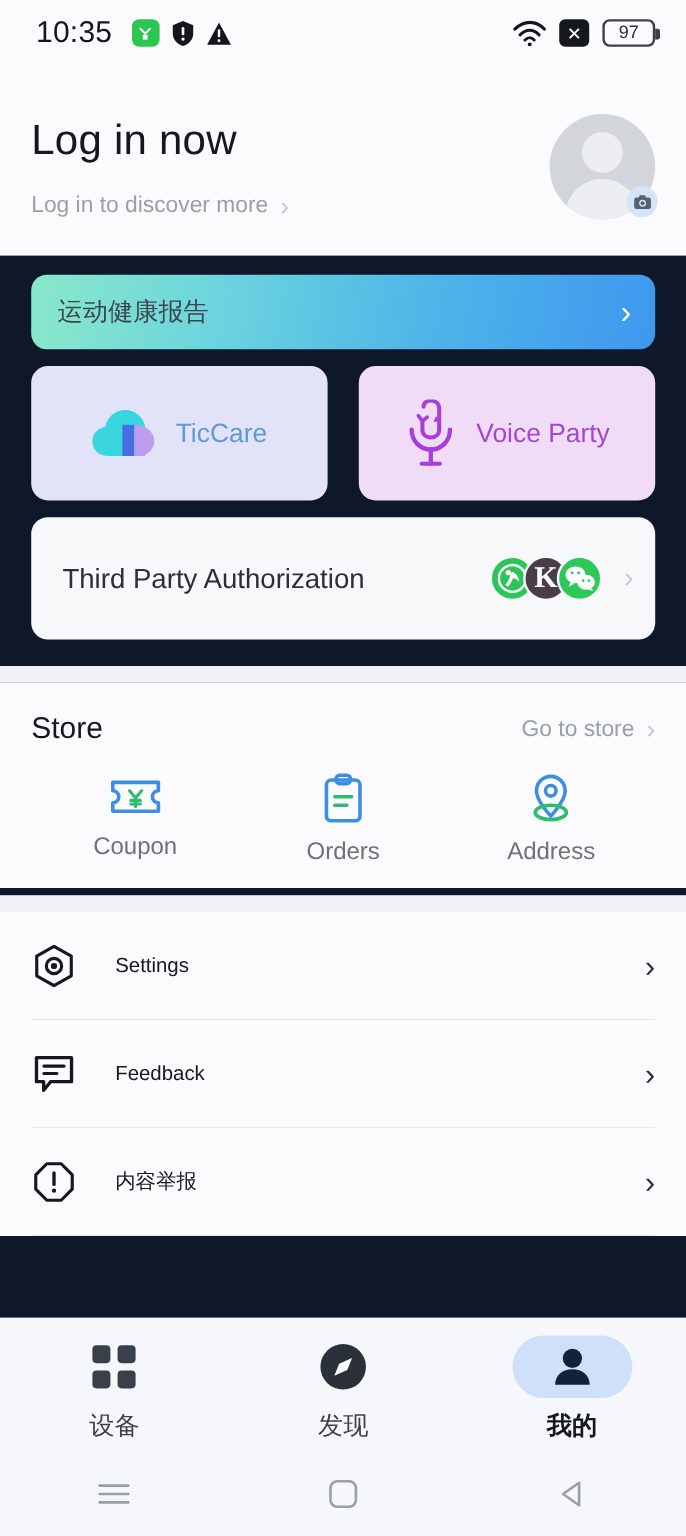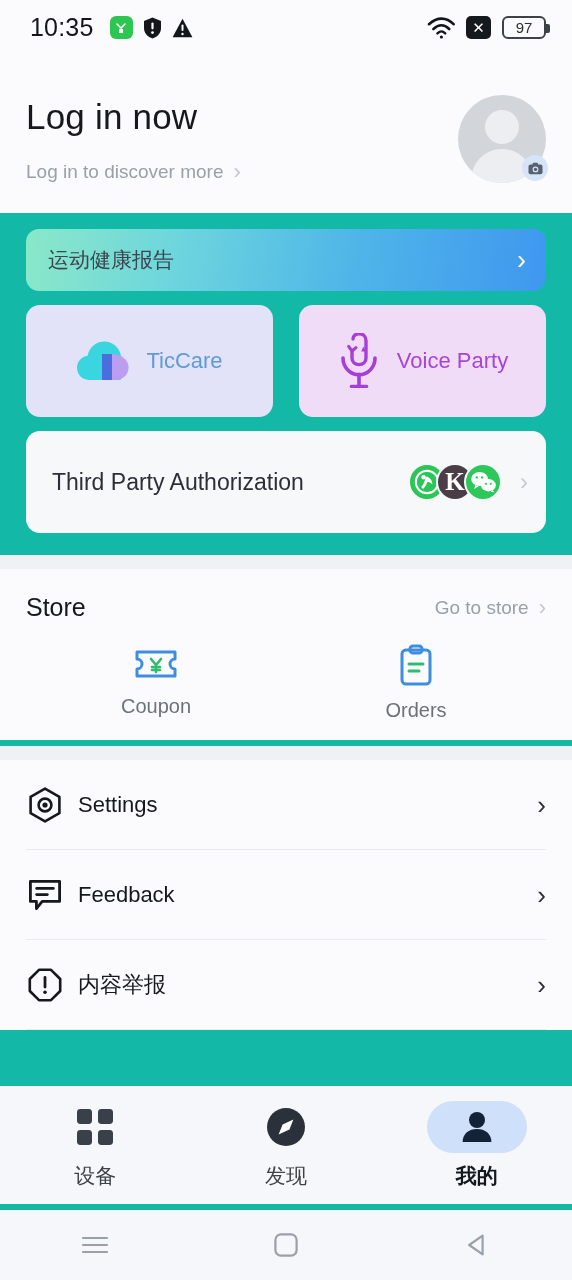--- a/index.html
+++ b/index.html
@@ -2,21 +2,21 @@
 <html><head>
 <meta charset="utf-8">
 <style>
   * { box-sizing: border-box; margin: 0; padding: 0; }
   html, body {
     width: 572px; height: 1280px;
     font-family: "Liberation Sans", "DejaVu Sans", sans-serif;
     background: #fbfbfd;
     overflow: hidden;
   }
-  .phone { position: relative; width: 572px; height: 1280px; background: #14b8a6; border-radius: 26px; }
+  .phone { position: relative; width: 572px; height: 1280px; background: #0f172a; border-radius: 26px; }
 
   
   .statusbar {
     height: 55px; display: flex; align-items: center;
     padding: 0 26px 0 30px; background: #fbfbfd;
   }
   .sb-time { font-size: 25px; color: #14161a; letter-spacing: .2px; }
   .sb-left-icons { display: flex; align-items: center; gap: 10px; margin-left: 16px; }
   .sb-right { margin-left: auto; display: flex; align-items: center; gap: 11px; }
   .ic-green { width: 23px; height: 23px; border-radius: 6px; background: #2dc653;
@@ -88,25 +88,25 @@
   .store-link { font-size: 19px; color: #9aa0a8; }
   .store-grid { display: flex; margin-top: 22px; }
   .store-cell { flex: 1; display: flex; flex-direction: column; align-items: center; gap: 11px; }
   .store-cell-label { font-size: 20px; color: #6d7279; }
 
   
   .list { background: #fbfbfd; padding: 0 26px; }
   .list-item { height: 90px; display: flex; align-items: center;
     border-bottom: 1px solid #e9eaee; }
   .li-icon { width: 38px; display: flex; align-items: center; justify-content: center; }
-  .li-label { flex: 1; margin-left: 14px; font-size: 22px; color: #16181c; }
+  .li-label { flex: 1; margin-left: 32px; font-size: 17px; color: #16181c; }
   .li-chev { color: #2c2f35; font-size: 26px; line-height: 1; font-weight: 300; }
 
   
-  .tabbar { position: absolute; left: 0; bottom: 76px; width: 572px; height: 118px;
+  .tabbar { position: absolute; left: 0; bottom: 64px; width: 572px; height: 118px;
     background: #f6f7fa; display: flex; align-items: center; }
   .tab { flex: 1; display: flex; flex-direction: column; align-items: center; gap: 9px; }
   .tab-pill { width: 100px; height: 52px; border-radius: 26px; display: flex;
     align-items: center; justify-content: center; }
   .tab.active .tab-pill { background: #cfe0fb; }
   .tab-label { font-size: 21px; color: #3e434a; }
   .tab.active .tab-label { color: #14181f; font-weight: bold; }
 
   
   .navbar { position: absolute; left: 0; bottom: 0; width: 572px; height: 70px;
@@ -256,20 +256,29 @@
       <div class="store-cell">
         <svg width="40" height="44" viewBox="0 0 40 44">
           <rect x="6" y="6" width="28" height="34" rx="4" fill="none" stroke="#3d8ee0" stroke-width="3"></rect>
           <rect x="14" y="2" width="12" height="7" rx="3" fill="none" stroke="#3d8ee0" stroke-width="3"></rect>
           <line x1="13" y1="20" x2="27" y2="20" stroke="#2ebd6e" stroke-width="3" stroke-linecap="round"></line>
           <line x1="13" y1="27" x2="23" y2="27" stroke="#2ebd6e" stroke-width="3" stroke-linecap="round"></line>
         </svg>
         <div class="store-cell-label">Orders</div>
       </div>
 
+      <div class="store-cell">
+        <svg width="42" height="44" viewBox="0 0 42 44">
+          <path d="M21 3 C14.4 3 9 8.4 9 15 C9 23.6 21 36 21 36 C21 36 33 23.6 33 15
+                   C33 8.4 27.6 3 21 3 Z" fill="none" stroke="#3d8ee0" stroke-width="3"></path>
+          <circle cx="21" cy="15" r="4.4" fill="none" stroke="#3d8ee0" stroke-width="3"></circle>
+          <ellipse cx="21" cy="33" rx="13" ry="6" fill="none" stroke="#2ebd6e" stroke-width="3"></ellipse>
+        </svg>
+        <div class="store-cell-label">Address</div>
+      </div>
 
 
     </div>
   </div>
 
   <div class="band" style="margin-top:6px;"></div>
 
   <div class="list">
 
     <div class="list-item">

